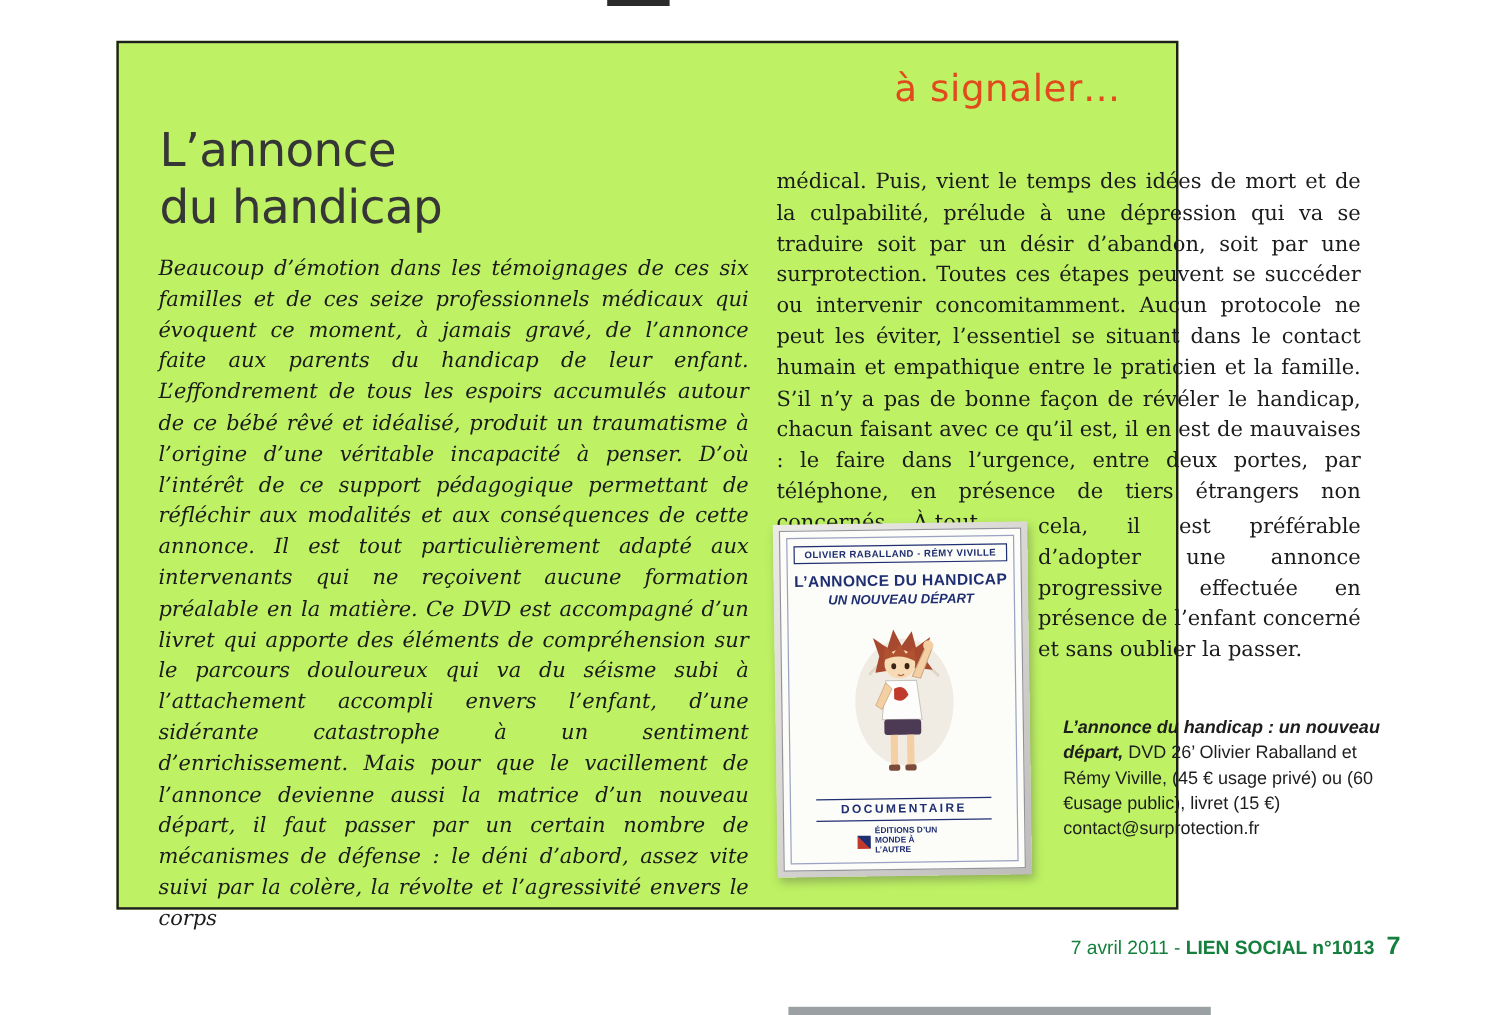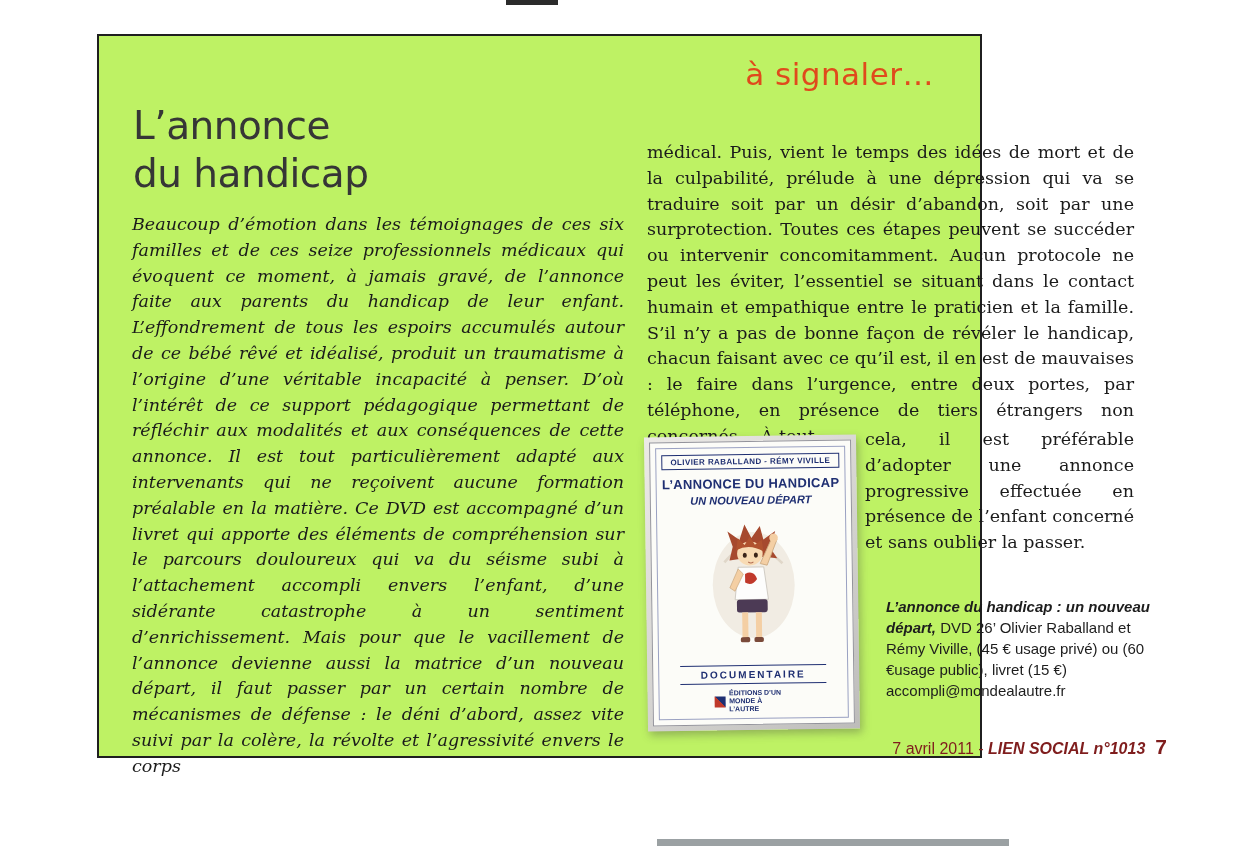--- a/index.html
+++ b/index.html
@@ -111,26 +111,26 @@
   .caption {
     position:absolute; left:766px; top:560px; width:272px;
     font-family:"Liberation Sans", sans-serif;
     font-size:15px; line-height:21px; color:#1d1d1d;margin-left:21px;
   }
   .caption .cap-bold { font-weight:bold; font-style:italic; }
   .caption .cap-line { display:block; }
 
   
   .footer {
-    position:absolute; top:735px; right:74px;
+    position:absolute; top:777px; right:74px;
     display:inline-flex; align-items:baseline;
     font-family:"Liberation Sans", sans-serif;
-    font-size:16px; color:#7f1d1d; white-space:pre;
-  }
-  .footer .f-bold { font-weight:bold;font-style:italic; }
+    font-size:16px; color:#15803d; white-space:pre;
+  }
+  .footer .f-bold { font-weight:bold; }
   .footer .f-page { font-weight:bold; font-size:21px; margin-left:10px; }
 
   
   .artifact-top {
     position:absolute; left:506px; top:0; width:52px; height:5px;
     background:#2b2b2b;
   }
   .artifact-bottom {
     position:absolute; left:657px; top:839px; width:352px; height:7px;
     background:#9ba1a3;
@@ -186,21 +186,21 @@
           <span class="publisher-text">Éditions d’un monde à l’autre</span>
         </div>
       </div>
     </div>
   </div>
 
   <div class="body-text col-right-wrap">cela, il est préférable d’adopter une annonce progressive effectuée en présence de l’enfant concerné et sans oublier la passer.</div>
 
   <div class="caption">
     <span class="cap-bold">L’annonce du handicap : un nouveau départ,</span><span> DVD 26’ Olivier Raballand et Rémy Viville, (45 € usage privé) ou (60 €usage public), livret (15 €)</span>
-    <span class="cap-line">accompli@mondealautre.fr</span>
+    <span class="cap-line">contact@surprotection.fr</span>
   </div>
 
 </div>
 
 <div class="footer">
   <span>7 avril 2011 - </span><span class="f-bold">LIEN SOCIAL n°1013</span><span class="f-page">7</span>
 </div>
 
 <div class="artifact-top"></div>
 <div class="artifact-bottom"></div>

